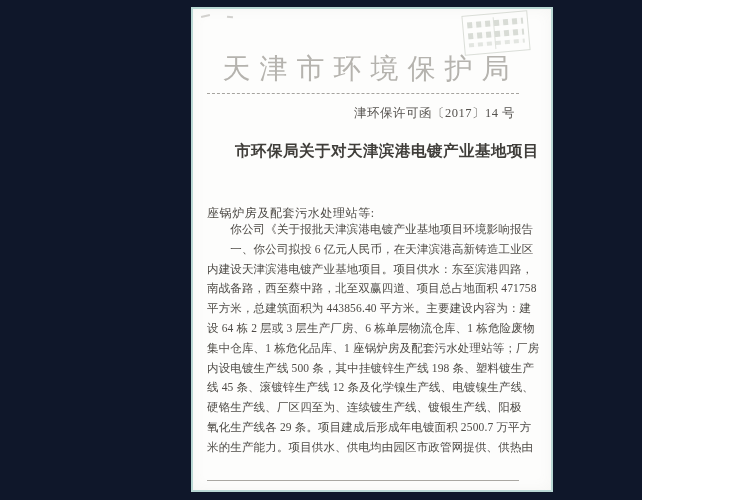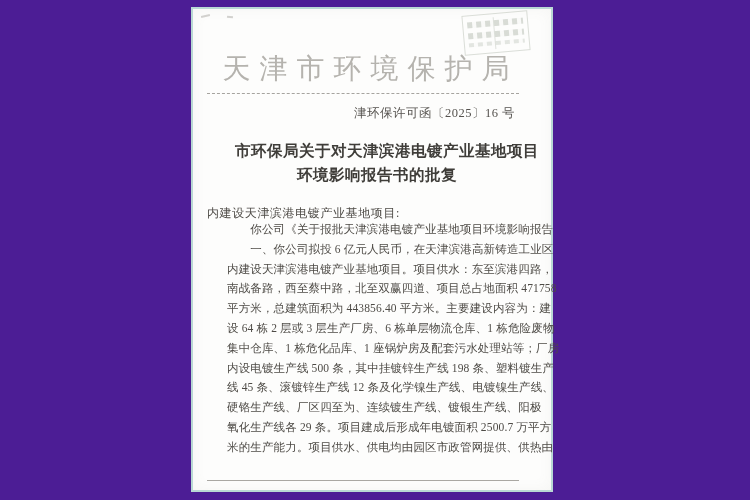--- a/index.html
+++ b/index.html
@@ -1,19 +1,19 @@
 <!DOCTYPE html>
 <html><head>
 <meta charset="utf-8">
 <style>
   html, body { margin: 0; padding: 0; background: #ffffff; }
   .canvas {
     position: relative;
-    width: 750px; height: 500px;
-    background: #4c1d95;
+    width: 642px; height: 500px;
+    background: #0f172a;
     overflow: hidden;
     font-family: "Liberation Serif", "DejaVu Serif", serif;
   }
   .page {
     position: absolute;
     left: 191px; top: 7px;
     width: 362px; height: 485px;
     background: #fdfdfc;
     border: 2px solid #b9d8d4;
     box-sizing: border-box;
@@ -95,21 +95,20 @@
     letter-spacing: 0.6px;
     white-space: nowrap;
   }
   .body-text {
     position: absolute;
     left: 14px; top: 211px; width: 318px;
     font-size: 11.5px;
     line-height: 19.8px;
     letter-spacing: 0.15px;
     color: #4e4b46;
-    margin-left: 20px;
   }
   .body-line { white-space: nowrap; }
   .footer-rule {
     position: absolute;
     left: 14px; top: 471px; width: 312px; height: 0;
     border-top: 1px solid #93918c;
     opacity: 0.8;
   }
 </style>
 </head>
@@ -127,28 +126,27 @@
       <span class="row r1"></span>
       <span class="row r2"></span>
       <span class="row r3"></span>
       <span class="vline"></span>
     </div>
 
     <div class="org-header">天津市环境保护局</div>
 
     <div class="header-rule"></div>
 
-    <div class="doc-number">津环保许可函〔2025〕16 号</div>
+    <div class="doc-number">津环保许可函〔2017〕14 号</div>
 
     <div class="title">
       <div>市环保局关于对天津滨港电镀产业基地项目</div>
-      <div>环境影响报告书的批复</div>
     </div>
 
-    <div class="addressee">内建设天津滨港电镀产业基地项目:</div>
+    <div class="addressee">座锅炉房及配套污水处理站等:</div>
 
     <div class="body-text">
         <div class="body-line">　　你公司《关于报批天津滨港电镀产业基地项目环境影响报告</div>
         <div class="body-line">　　一、你公司拟投 6 亿元人民币，在天津滨港高新铸造工业区</div>
         <div class="body-line">内建设天津滨港电镀产业基地项目。项目供水：东至滨港四路，</div>
         <div class="body-line">南战备路，西至蔡中路，北至双赢四道、项目总占地面积 471758</div>
         <div class="body-line">平方米，总建筑面积为 443856.40 平方米。主要建设内容为：建</div>
         <div class="body-line">设 64 栋 2 层或 3 层生产厂房、6 栋单层物流仓库、1 栋危险废物</div>
         <div class="body-line">集中仓库、1 栋危化品库、1 座锅炉房及配套污水处理站等；厂房</div>
         <div class="body-line">内设电镀生产线 500 条，其中挂镀锌生产线 198 条、塑料镀生产</div>

